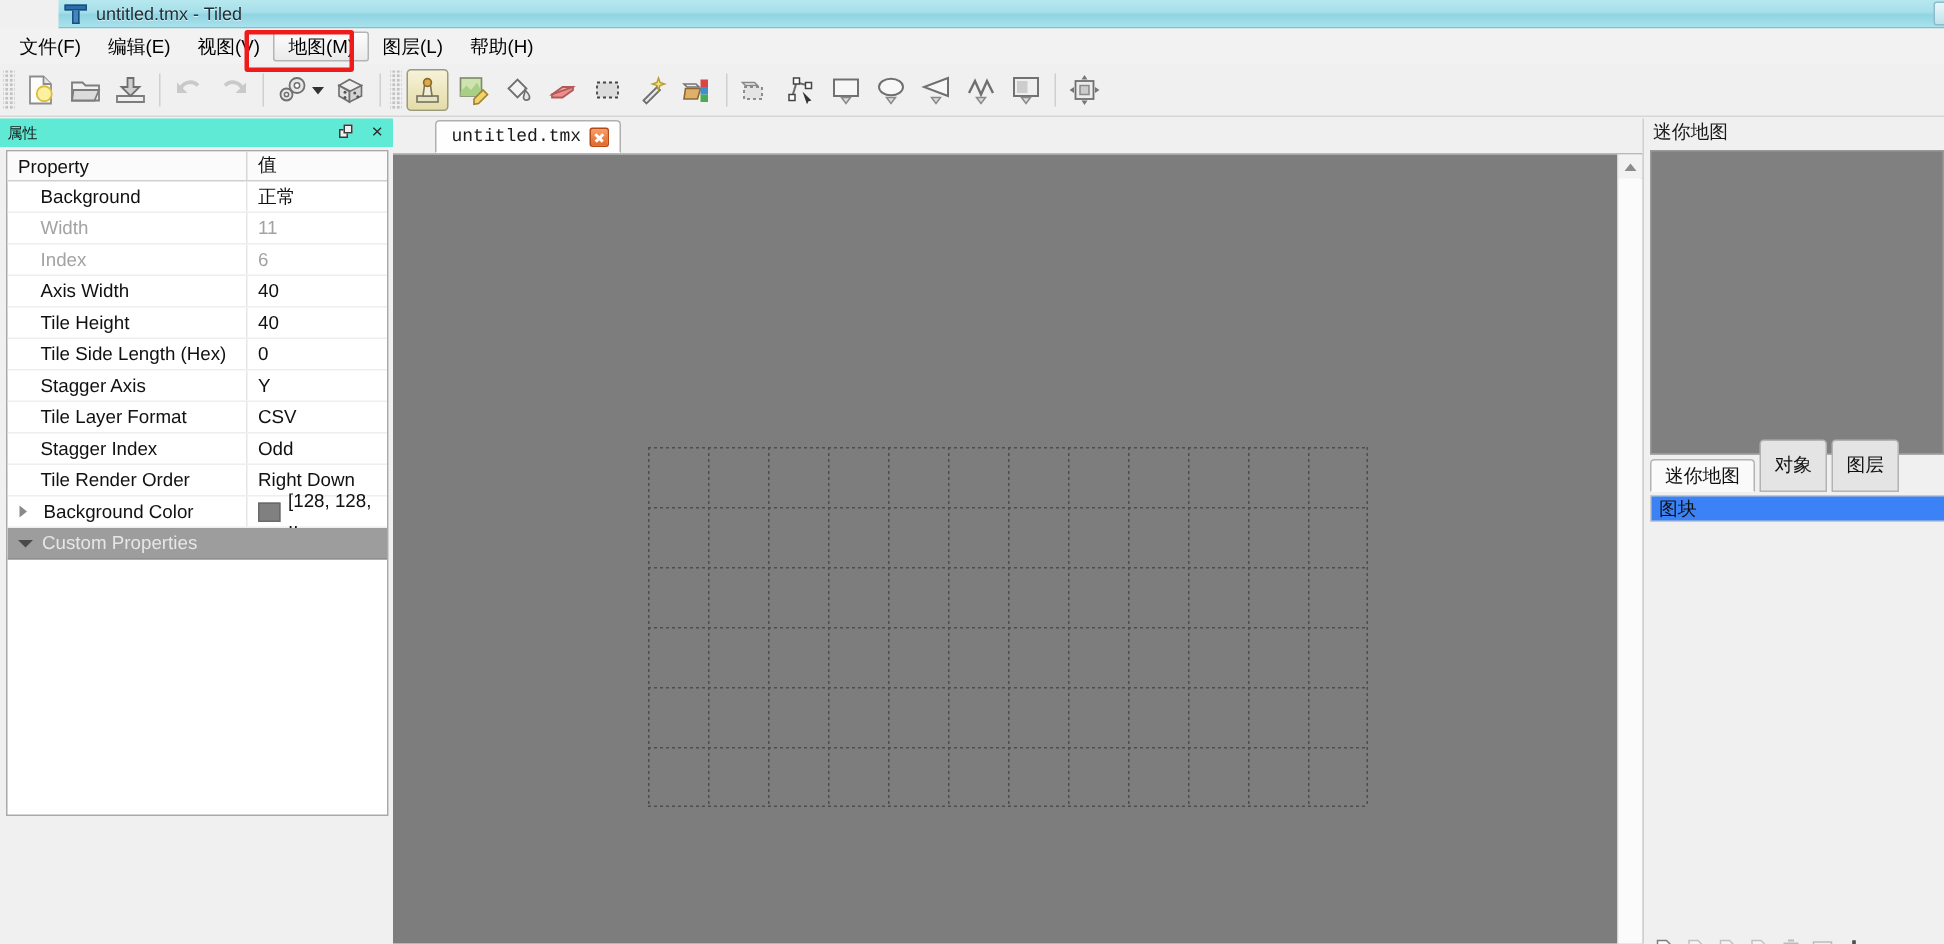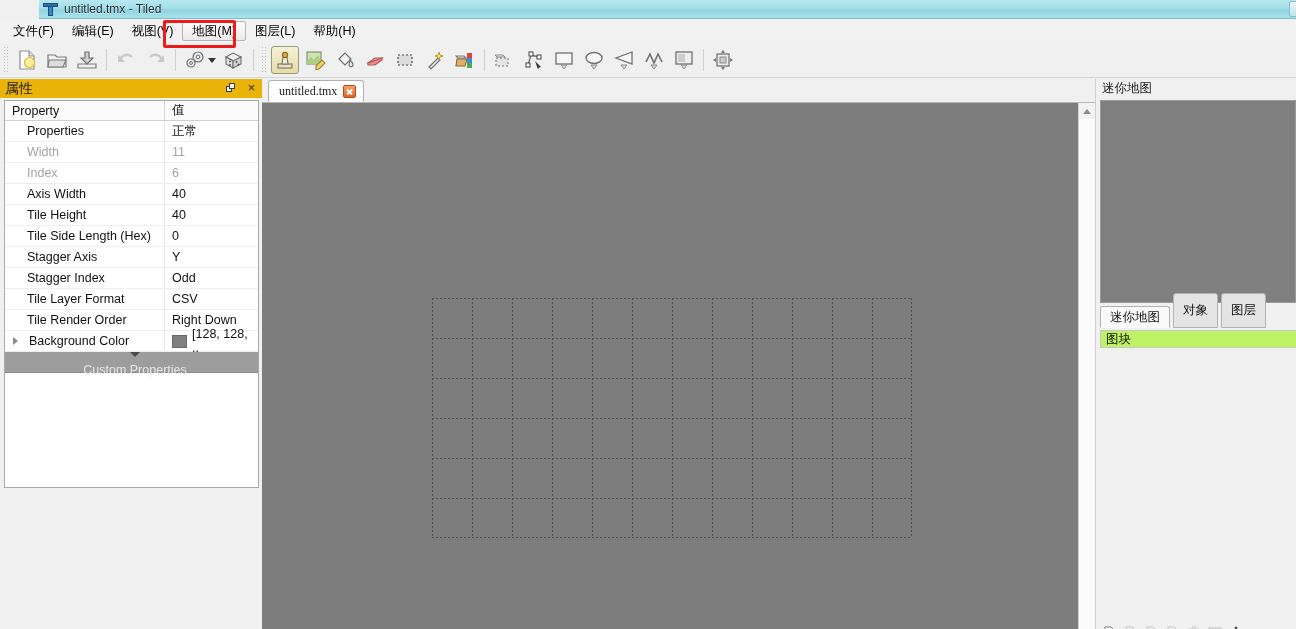--- a/index.html
+++ b/index.html
@@ -103,36 +103,36 @@
     border-top: 5px solid #333;
   }
 
   
   #leftdock {
     position: absolute; left: 0; top: 79px; width: 262px; height: 550px;
     background: #f0f0f0;
   }
   #leftdock .dock-title {
     height: 19px; display: flex; align-items: center;
-    padding-left: 5px; font-size: 14px; color: #1a1a1a;
-    background: #eab308;
+    padding-left: 5px; font-size: 10px; color: #1a1a1a;
+    background: #5eead4;
   }
   #leftdock .dock-btns {
     position: absolute; right: 4px; top: 2px;
     display: flex; gap: 8px; align-items: center;
   }
   .dockbtn { width: 13px; height: 13px; display: flex; align-items: center; justify-content: center; }
   .float-gl { position: relative; width: 10px; height: 10px; }
   .float-gl i { position: absolute; border: 1px solid #3a3a3a; display: block; }
   .float-gl i.a { left: 0; top: 3px; width: 6px; height: 6px; background: #f0f0f0; }
   .float-gl i.b { left: 3px; top: 0; width: 6px; height: 6px; background: #f0f0f0; }
   .close-gl { font-size: 13px; line-height: 11px; color: #2c2c2c; font-family: "Liberation Sans", sans-serif; }
 
   #proptable {
-    position: absolute; left: 4px; top: 21px; width: 255px; height: 388px;
+    position: absolute; left: 4px; top: 21px; width: 255px; height: 444px;
     background: #fff; border: 1px solid #a9a9a9;
     overflow: hidden;
   }
   .pt-head {
     display: flex; height: 20px;
     background: #fbfbfb; border-bottom: 1px solid #d0d0d0;
   }
   .pt-head div {
     font-size: 12.5px; color: #111; display: flex; align-items: center;
     padding-left: 7px;
@@ -150,21 +150,21 @@
     flex: 1; display: flex; align-items: center; padding-left: 7px;
     font-size: 12.5px; color: #111; gap: 5px;
   }
   .pt-row.dim .k, .pt-row.dim .v { color: #a3a3a3; }
   .pt-group {
     display: flex; height: 21px; align-items: center;
     background: #9d9d9d; color: #e6e6e6;
     font-size: 12.5px; padding-left: 7px; gap: 6px;
     border-bottom: 1px solid #8e8e8e;
   }
-  .pt-group.light { background: #9d9d9d; flex-direction: column; }
+  .pt-group.light { background: #9d9d9d; }
   .tri-down {
     width: 0; height: 0;
     border-left: 5px solid transparent; border-right: 5px solid transparent;
     border-top: 5px solid #4a4a4a;
   }
   .tri-right {
     width: 0; height: 0;
     border-top: 4px solid transparent; border-bottom: 4px solid transparent;
     border-left: 5px solid #8a8a8a;
   }
@@ -179,22 +179,23 @@
     position: absolute; left: 0; top: 0; width: 833px; height: 24px;
     background: #f0f0f0; border-bottom: 1px solid #b8b8b8;
     display: flex; align-items: flex-end; padding-left: 6px;
   }
   .doc-tab {
     height: 22px; display: flex; align-items: center; gap: 6px;
     padding: 0 7px 0 10px;
     background: #fefefe;
     border: 1px solid #b0b0b0; border-bottom: 1px solid #fefefe;
     border-top-left-radius: 3px; border-top-right-radius: 3px;
-    font-family: Liberation Serif, serif; font-size: 12px; color: #1a1a1a;
+    font-family: Liberation Mono, monospace; font-size: 12px; color: #1a1a1a;
     white-space: nowrap;
+    margin-left: 22px;
   }
   .tab-close {
     width: 13px; height: 13px;
     background: linear-gradient(to bottom,#f5a06a,#e2682c);
     border: 1px solid #b44a18; border-radius: 2px;
     position: relative;
   }
   .tab-close:before, .tab-close:after {
     content: ""; position: absolute; left: 2px; top: 5px;
     width: 7px; height: 1.6px; background: #fff;
@@ -268,21 +269,21 @@
   .rtab {
     height: 35px; padding: 0 9px; display: flex; align-items: center;
     font-size: 12.5px; color: #111;
     background: #e4e4e4; border: 1px solid #b3b3b3;
     border-top-left-radius: 3px; border-top-right-radius: 3px;
   }
   .rtab.active { background: #fafafa; border-bottom-color: #fafafa; height: 22px; }
 
   #tileset-title {
     position: absolute; left: 4px; top: 251px; width: 197px; height: 18px;
-    background: #bef264; border: 1px solid #c8c8c8;
+    background: #3b82f6; border: 1px solid #c8c8c8;
     display: flex; align-items: center; padding-left: 5px;
     font-size: 12.5px; color: #111;
   }
   #tileset-body {
     position: absolute; left: 4px; top: 270px; width: 197px; height: 268px;
     background: #f0f0f0;
   }
   #tileset-toolbar {
     position: absolute; left: 4px; top: 541px; width: 197px; height: 26px;
     display: flex; align-items: center; gap: 1px;
@@ -508,21 +509,21 @@
   </div>
 
   <div id="proptable">
     <div class="pt-head">
       <div class="c1">Property</div>
       <div class="c2">值</div>
     </div>
 
 
     <div class="pt-row">
-      <div class="k">Properties</div>
+      <div class="k">Background</div>
       <div class="v">正常</div>
     </div>
     <div class="pt-row dim">
       <div class="k">Width</div>
       <div class="v">11</div>
     </div>
     <div class="pt-row dim">
       <div class="k">Index</div>
       <div class="v">6</div>
     </div>
@@ -536,26 +537,26 @@
     </div>
     <div class="pt-row">
       <div class="k">Tile Side Length (Hex)</div>
       <div class="v">0</div>
     </div>
     <div class="pt-row">
       <div class="k">Stagger Axis</div>
       <div class="v">Y</div>
     </div>
     <div class="pt-row">
+      <div class="k">Tile Layer Format</div>
+      <div class="v">CSV</div>
+    </div>
+    <div class="pt-row">
       <div class="k">Stagger Index</div>
       <div class="v">Odd</div>
-    </div>
-    <div class="pt-row">
-      <div class="k">Tile Layer Format</div>
-      <div class="v">CSV</div>
     </div>
     <div class="pt-row">
       <div class="k">Tile Render Order</div>
       <div class="v">Right Down</div>
     </div>
 
     <div class="pt-row">
       <div class="k" style="padding-left:8px; gap:6px;">
         <span class="tri-right" style="margin-right:5px;"></span>
         <span>Background Color</span>

